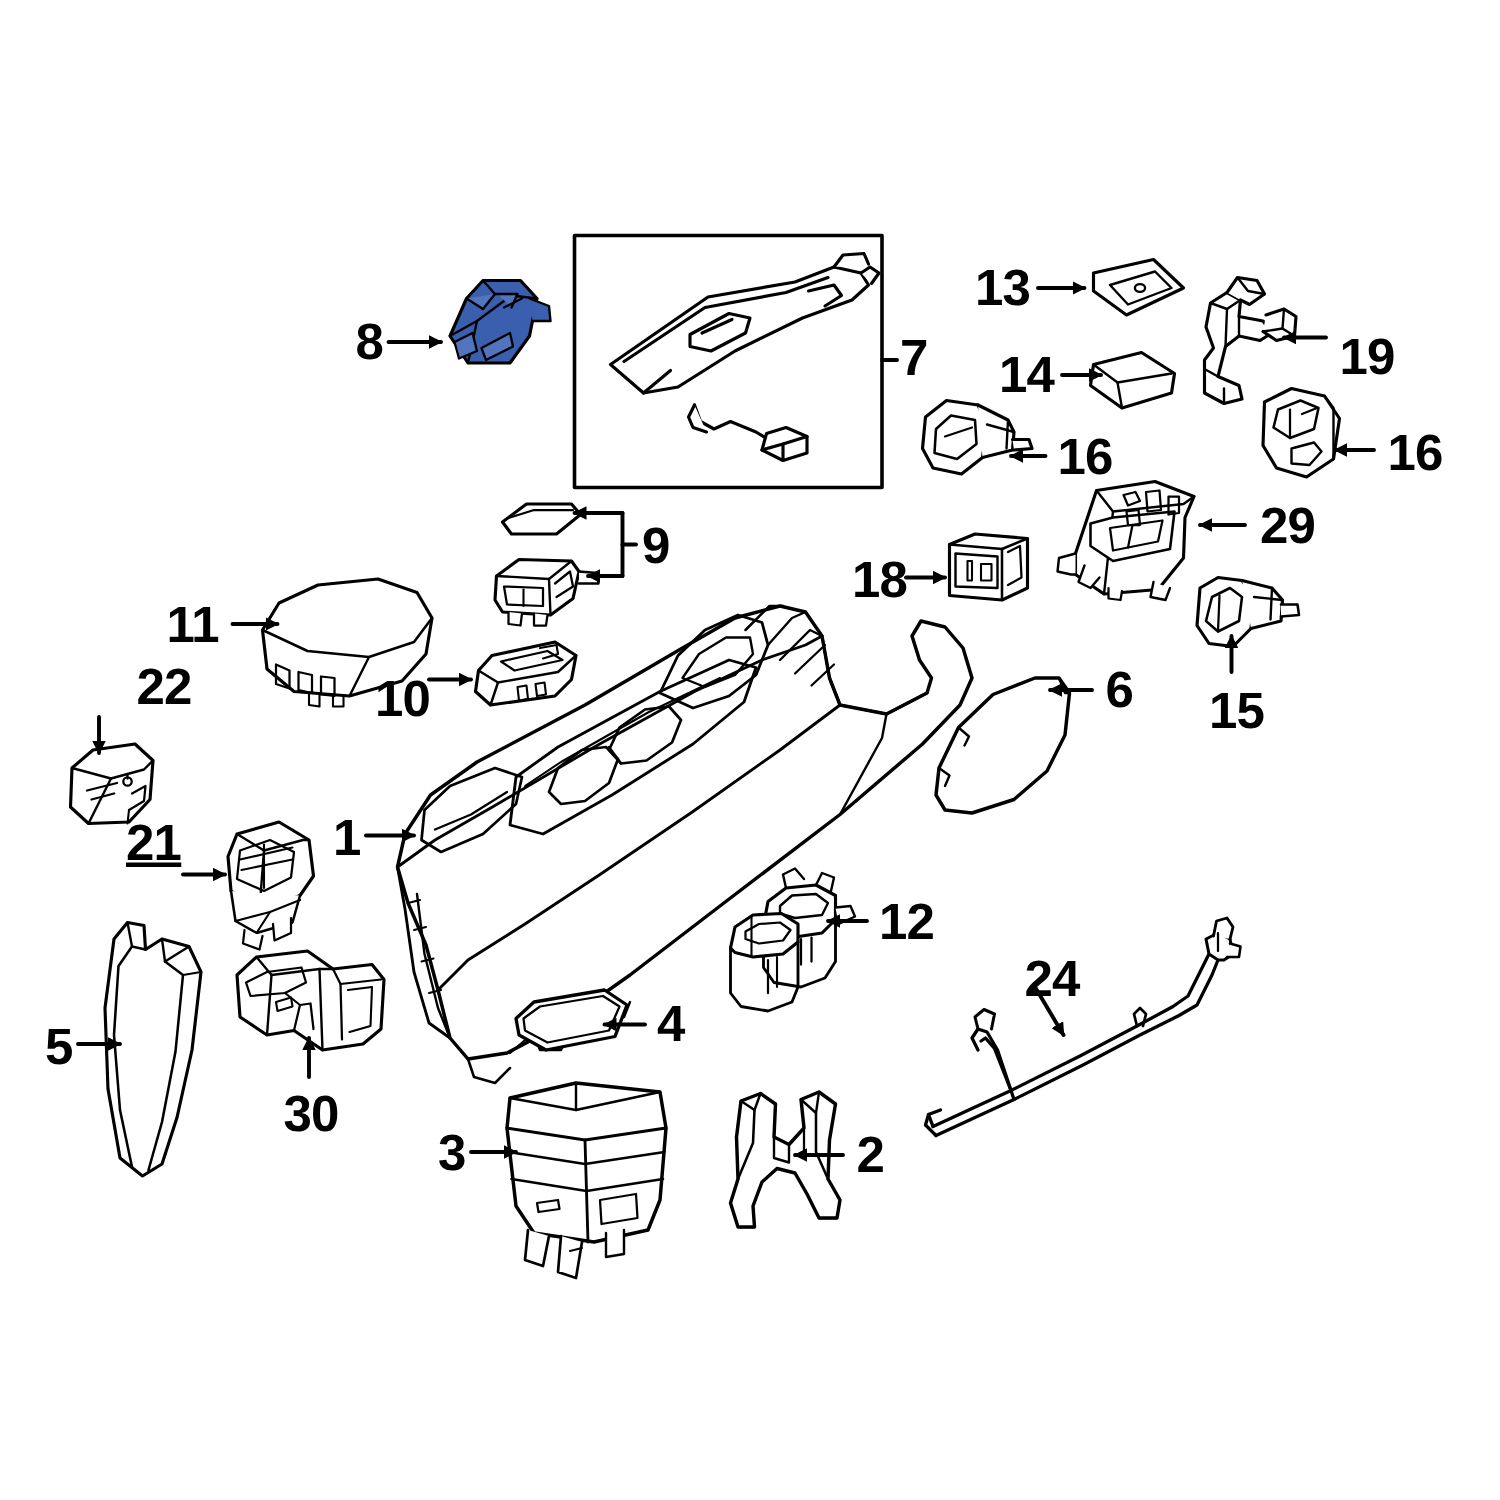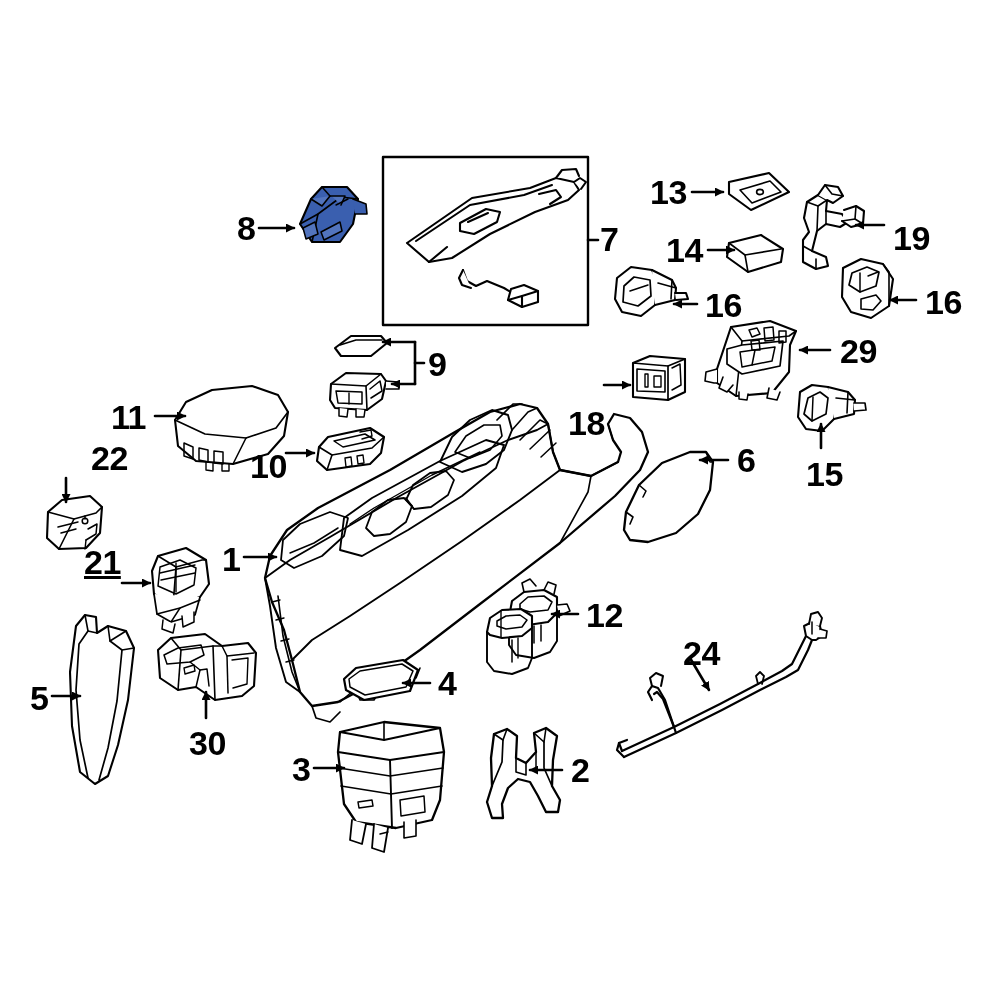--- a/index.html
+++ b/index.html
@@ -409,21 +409,21 @@
 <div class="callout" style="left:237px;top:211px;">8</div>
 <div class="callout" style="left:428px;top:347px;">9</div>
 <div class="callout" style="left:250px;top:437px;margin-top:12px;">10</div>
 <div class="callout" style="left:111px;top:400px;">11</div>
 <div class="callout" style="left:586px;top:598px;">12</div>
 <div class="callout" style="left:650px;top:175px;">13</div>
 <div class="callout" style="left:666px;top:233px;">14</div>
 <div class="callout" style="left:806px;top:457px;">15</div>
 <div class="callout" style="left:705px;top:288px;">16</div>
 <div class="callout" style="left:925px;top:285px;">16</div>
-<div class="callout" style="left:568px;top:370px;margin-top:36px;">18</div>
+<div class="callout" style="left:568px;top:370px;">18</div>
 <div class="callout" style="left:893px;top:209px;margin-top:12px;">19</div>
 <div class="callout" style="left:189px;top:726px;">30</div>
 <div class="callout" style="left:84px;top:545px;text-decoration:underline;">21</div>
 <div class="callout" style="left:47px;top:441px;margin-left:44px;">22</div>
 <div class="callout" style="left:840px;top:334px;">29</div>
 <div class="callout" style="left:683px;top:636px;">24</div>
 
 </div>
 
 </body></html>

